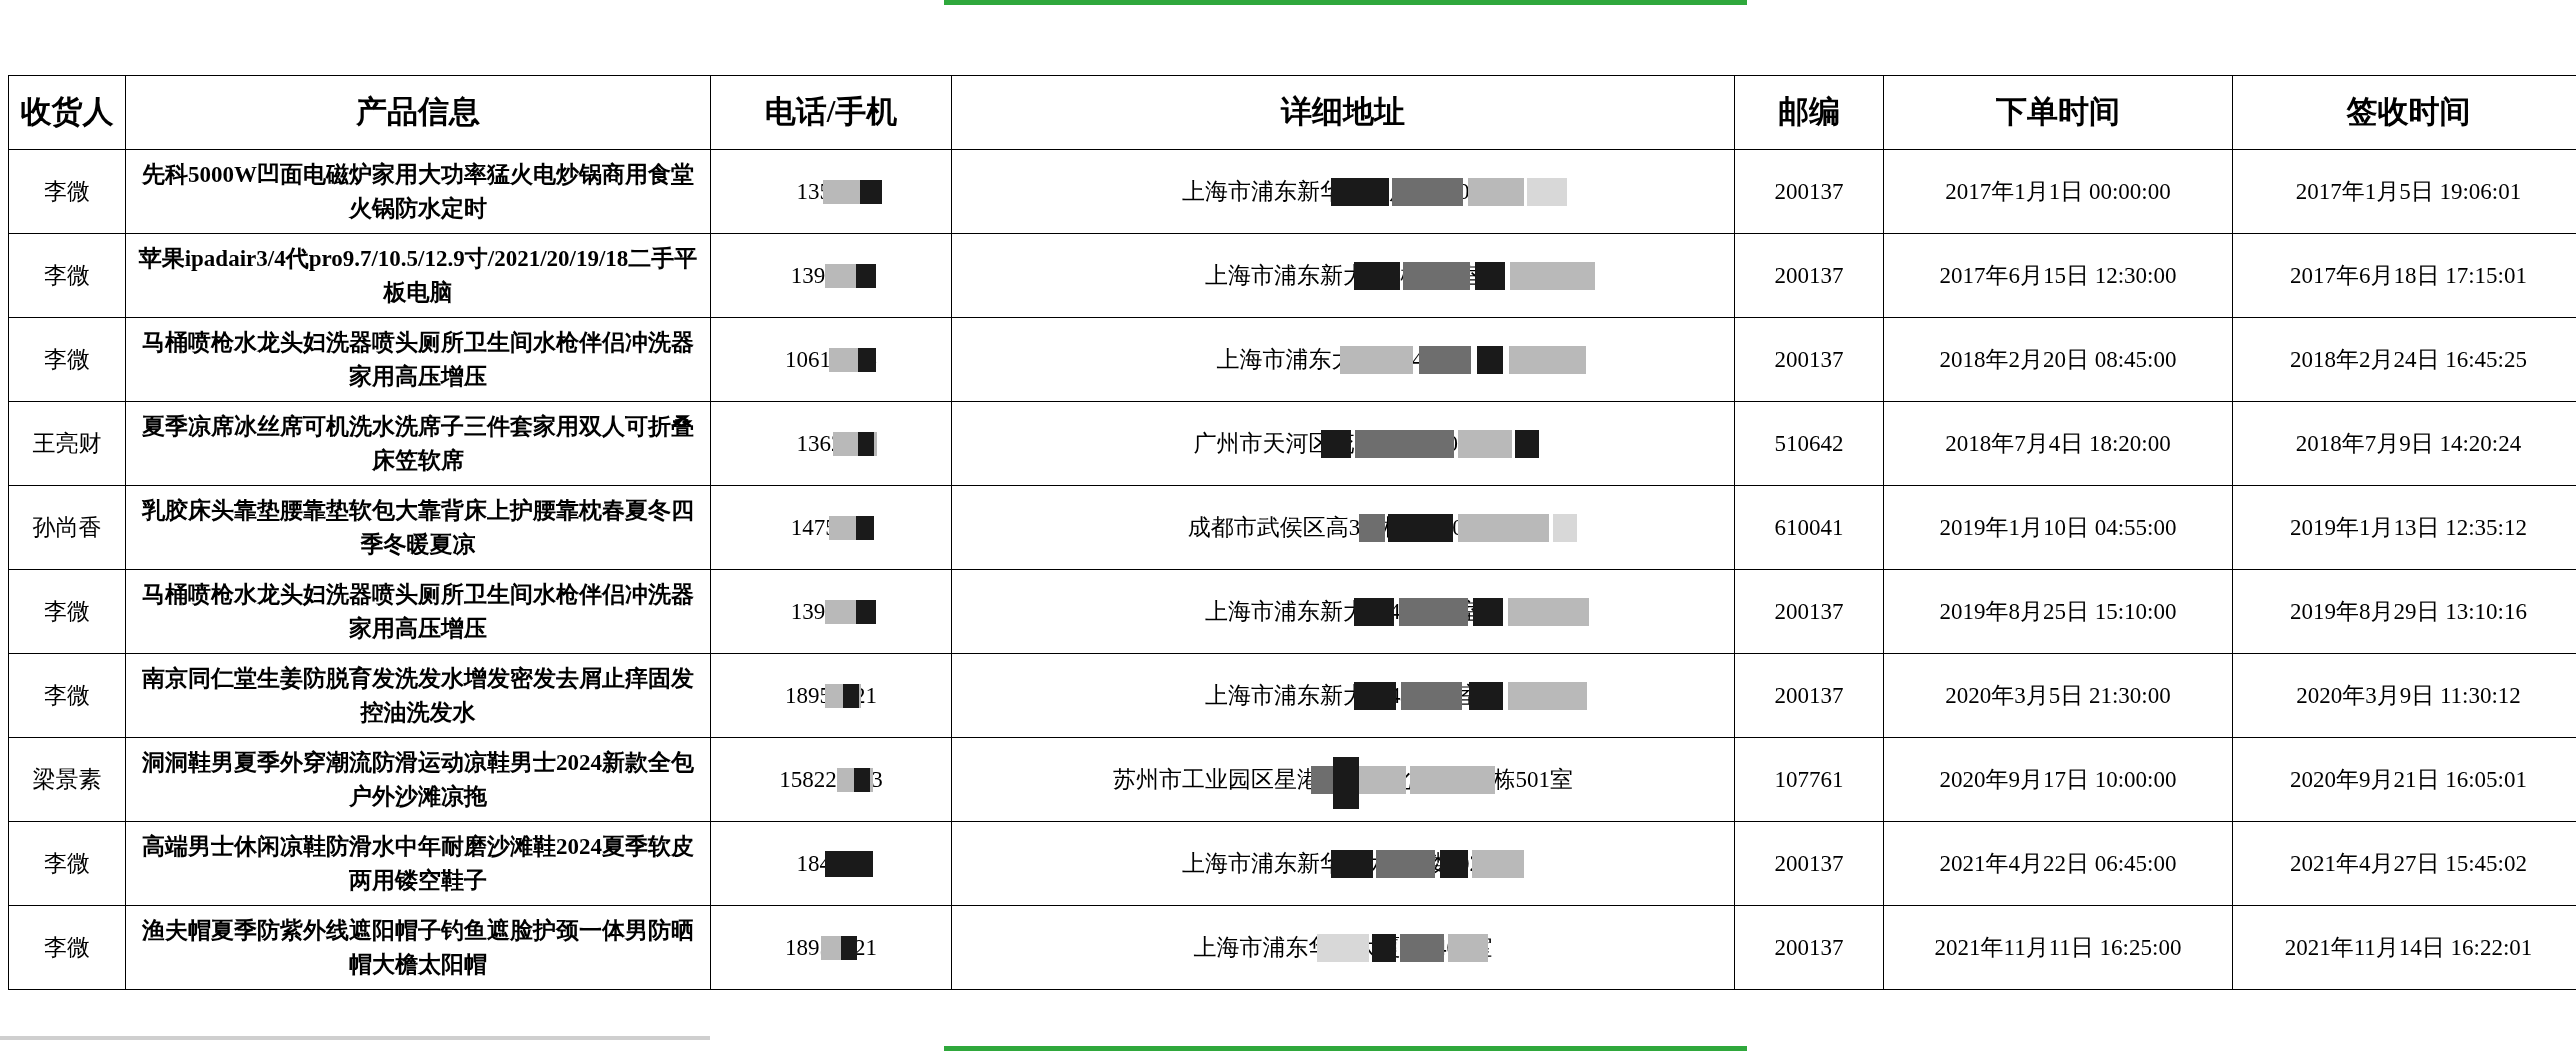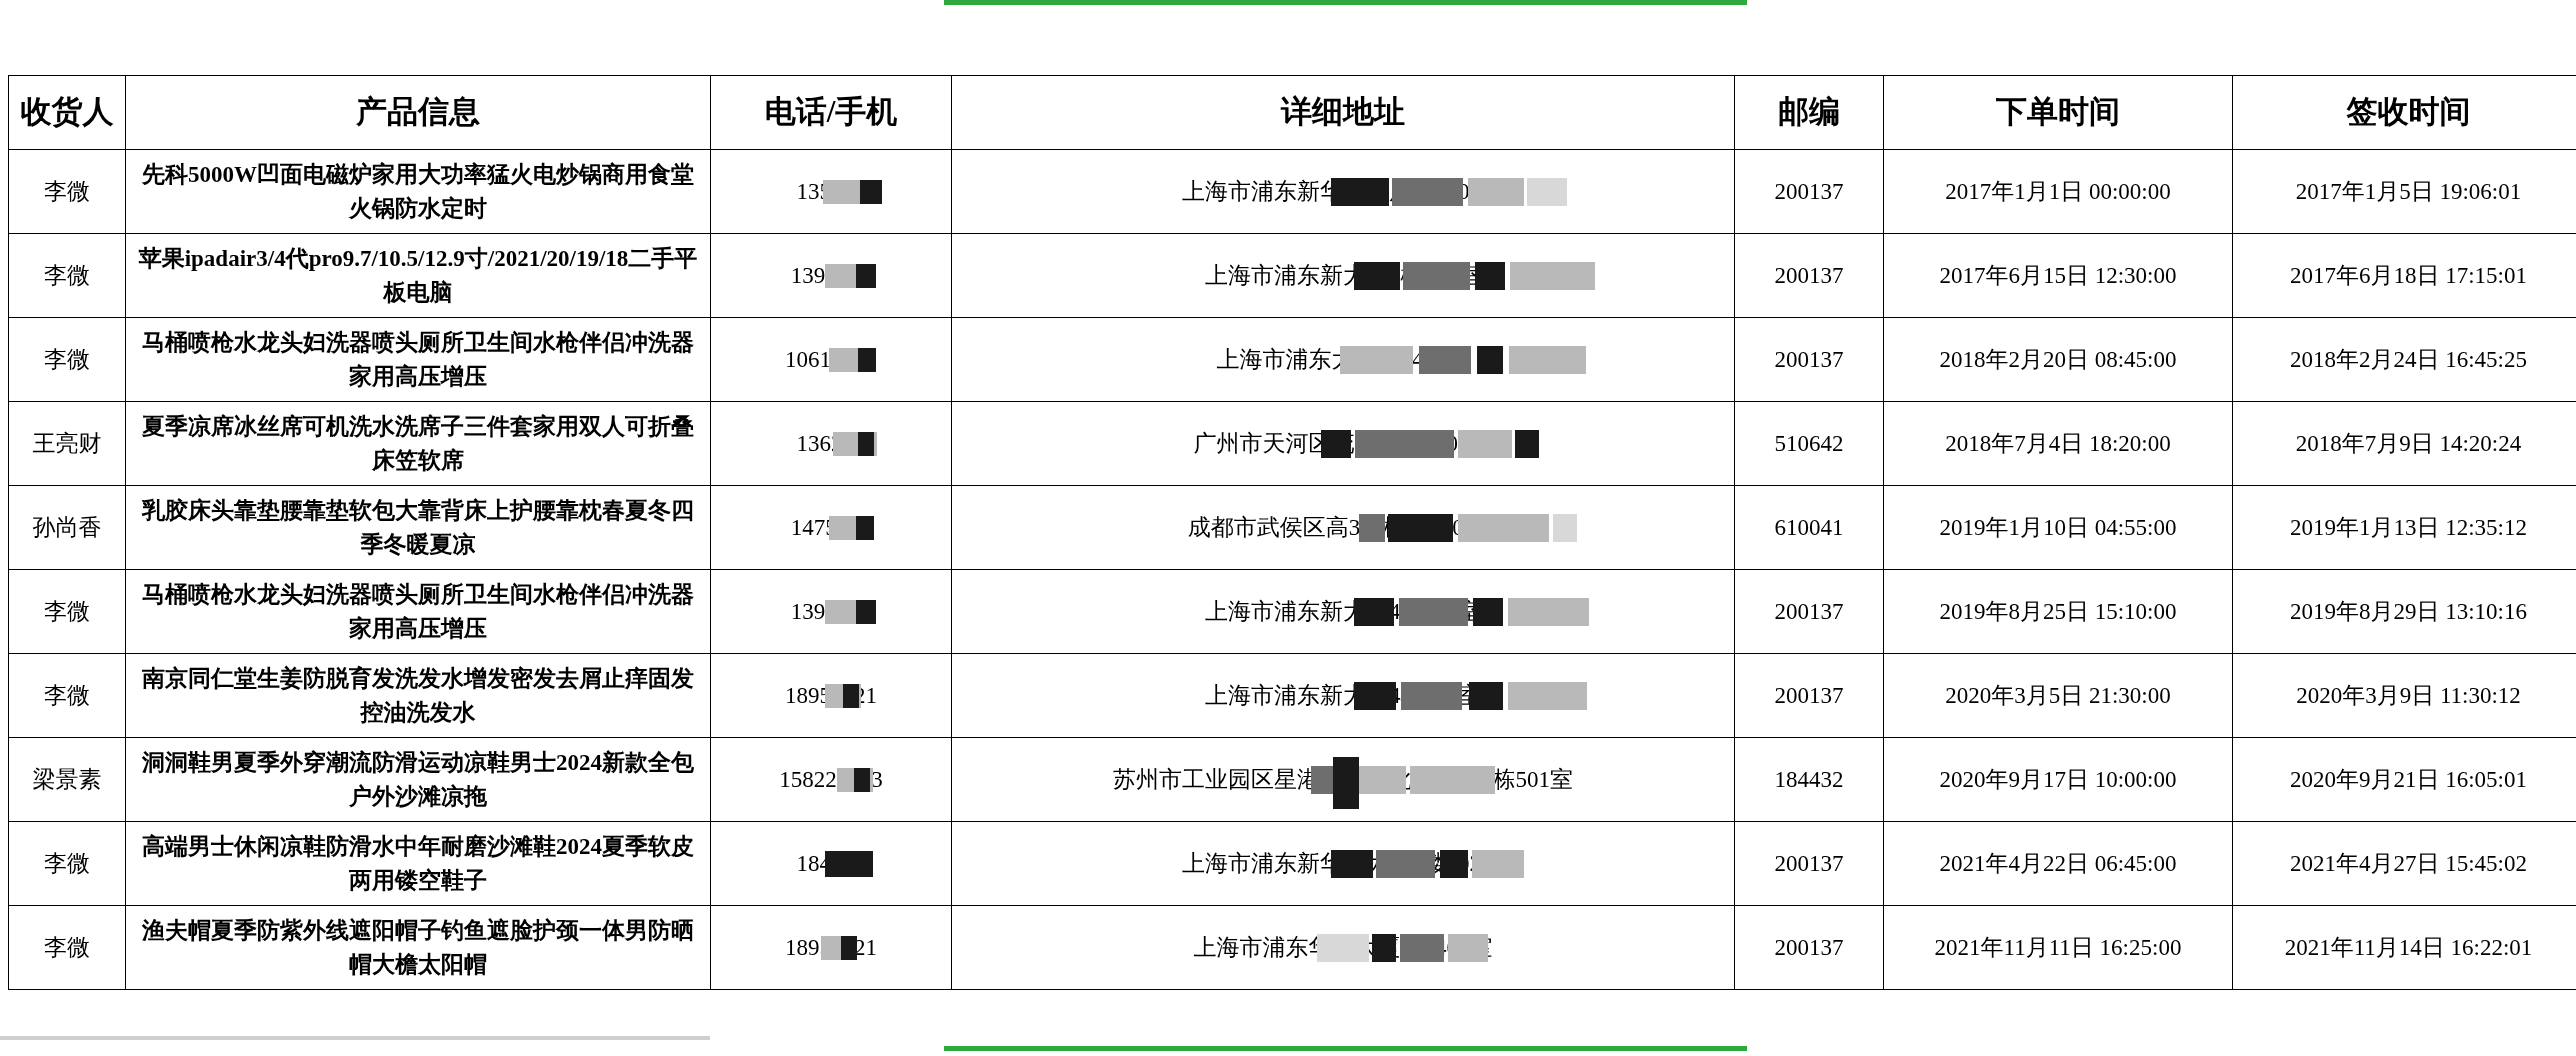--- a/index.html
+++ b/index.html
@@ -301,21 +301,21 @@
           <td class="phone">
             <span class="redact-wrap">
               <span>15822</span><span class="rd light" style="left:58px;width:36px;height:24px;"></span><span class="rd dark" style="left:75px;width:16px;height:24px;"></span><span>4543</span>
             </span>
           </td>
           <td class="addr">
             <span class="redact-wrap">
               <span>苏州市工业园区星港</span><span class="rd light" style="left:216px;width:77px;height:28px;"></span><span class="rd mid" style="left:198px;width:22px;height:28px;"></span><span class="rd dark" style="left:220px;width:26px;height:52px;top:60%;"></span><span class="rd light" style="left:297px;width:85px;height:28px;"></span><span>创意文化产业园3栋501室</span>
             </span>
           </td>
-          <td class="zip">184432</td>
+          <td class="zip">107761</td>
           <td class="time">2020年9月17日 10:00:00</td>
           <td class="time">2020年9月21日 16:05:01</td>
         </tr>
 
         <tr>
           <td class="name">李微</td>
           <td class="product">高端男士休闲凉鞋防滑水中年耐磨沙滩鞋2024夏季软皮两用镂空鞋子</td>
           <td class="phone">
             <span class="redact-wrap">
               <span>18</span><span class="rd dark" style="left:28px;width:48px;height:26px;"></span><span>4321</span>

